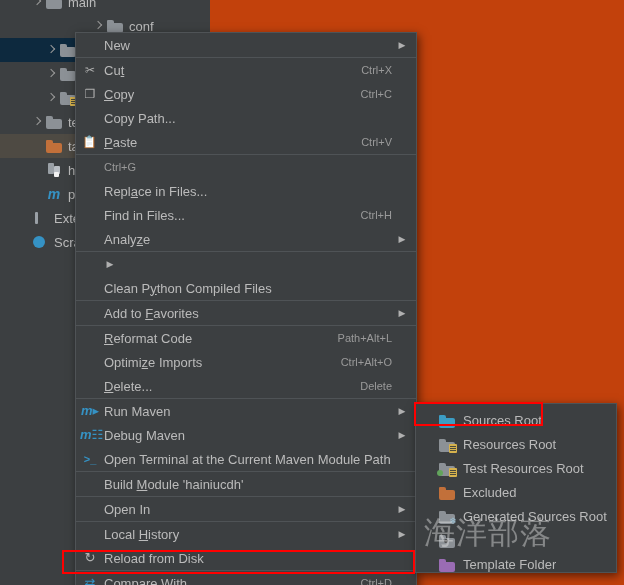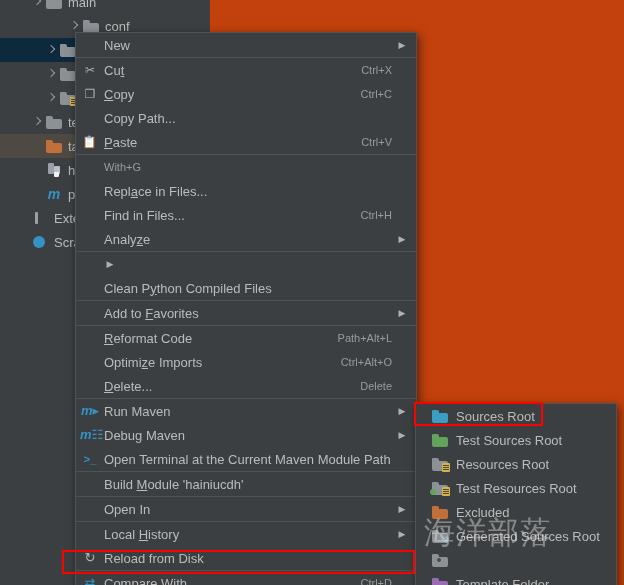--- a/index.html
+++ b/index.html
@@ -218,23 +218,23 @@
     background: #3c3f41;
     border: 1px solid #4f5356;
     box-shadow: 2px 3px 9px rgba(0,0,0,.55);
     font-size: 13px;
     color: #bbbbbb;
     overflow: hidden;
   }
   .smi {
     height: 24px;
     display: flex;
-    align-items: center;
+    align-items: flex-end;
     white-space: nowrap;
-    padding-left: 16px;
+    padding-left: 23px;
   }
   .smi .folder { margin-right: 8px; }
   .smi-label { overflow: hidden; }
 
   
   .annot {
     position: absolute;
     border: 2px solid #ff0000;
     pointer-events: none;
     box-sizing: border-box;
@@ -260,21 +260,21 @@
 <div id="app">
 
   <div id="tree">
       <div class="tree-row" style="padding-left: 32px; margin-top: -10px;">
         <span class="tw open"></span>
         <span class="folder gray">
           <span class="body"></span>
         </span>
         <span class="tree-label">main</span>
       </div>
-      <div class="tree-row" style="padding-left: 69px;">
+      <div class="tree-row" style="padding-left: 69px; margin-left: 24px;">
         <span class="tw closed"></span>
         <span class="folder gray">
           <span class="tab"></span>
           <span class="body"></span>
         </span>
         <span class="tree-label">conf</span>
       </div>
       <div class="tree-row selected" style="padding-left: 46px;">
         <span class="tw closed"></span>
         <span class="folder gray">
@@ -376,21 +376,21 @@
       </div>
       <div class="mi">
         <span class="mi-icon"><span class="ic-paste">📋</span></span>
         <span class="mi-label"><span class="ul">P</span>aste</span>
         <span class="mi-shortcut">Ctrl+V</span>
         <span class="mi-arrow"></span>
       </div>
       <div class="sep"></div>
       <div class="mi">
         <span class="mi-icon"></span>
-        <span class="mi-shortcut">With+G</span>
+        <span class="mi-shortcut">Ctrl+G</span>
         <span class="mi-arrow"></span>
       </div>
       <div class="mi">
         <span class="mi-icon"></span>
         <span class="mi-label">Repl<span class="ul">a</span>ce in Files...</span>
         <span class="mi-arrow"></span>
       </div>
       <div class="mi">
         <span class="mi-icon"></span>
         <span class="mi-label">Find in Files...</span>
@@ -487,27 +487,20 @@
 
   <div id="submenu">
       <div class="smi">
         <span class="folder cyan">
           <span class="tab"></span>
           <span class="body"></span>
         </span>
         <span class="smi-label">Sources Root</span>
       </div>
       <div class="smi">
-        <span class="folder green">
-          <span class="tab"></span>
-          <span class="body"></span>
-        </span>
-        <span class="smi-label">Test Sources Root</span>
-      </div>
-      <div class="smi">
         <span class="folder gray">
           <span class="tab"></span>
           <span class="body"></span>
           <span class="lines">
             <i></i>
             <i></i>
             <i></i>
           </span>
         </span>
         <span class="smi-label">Resources Root</span>

